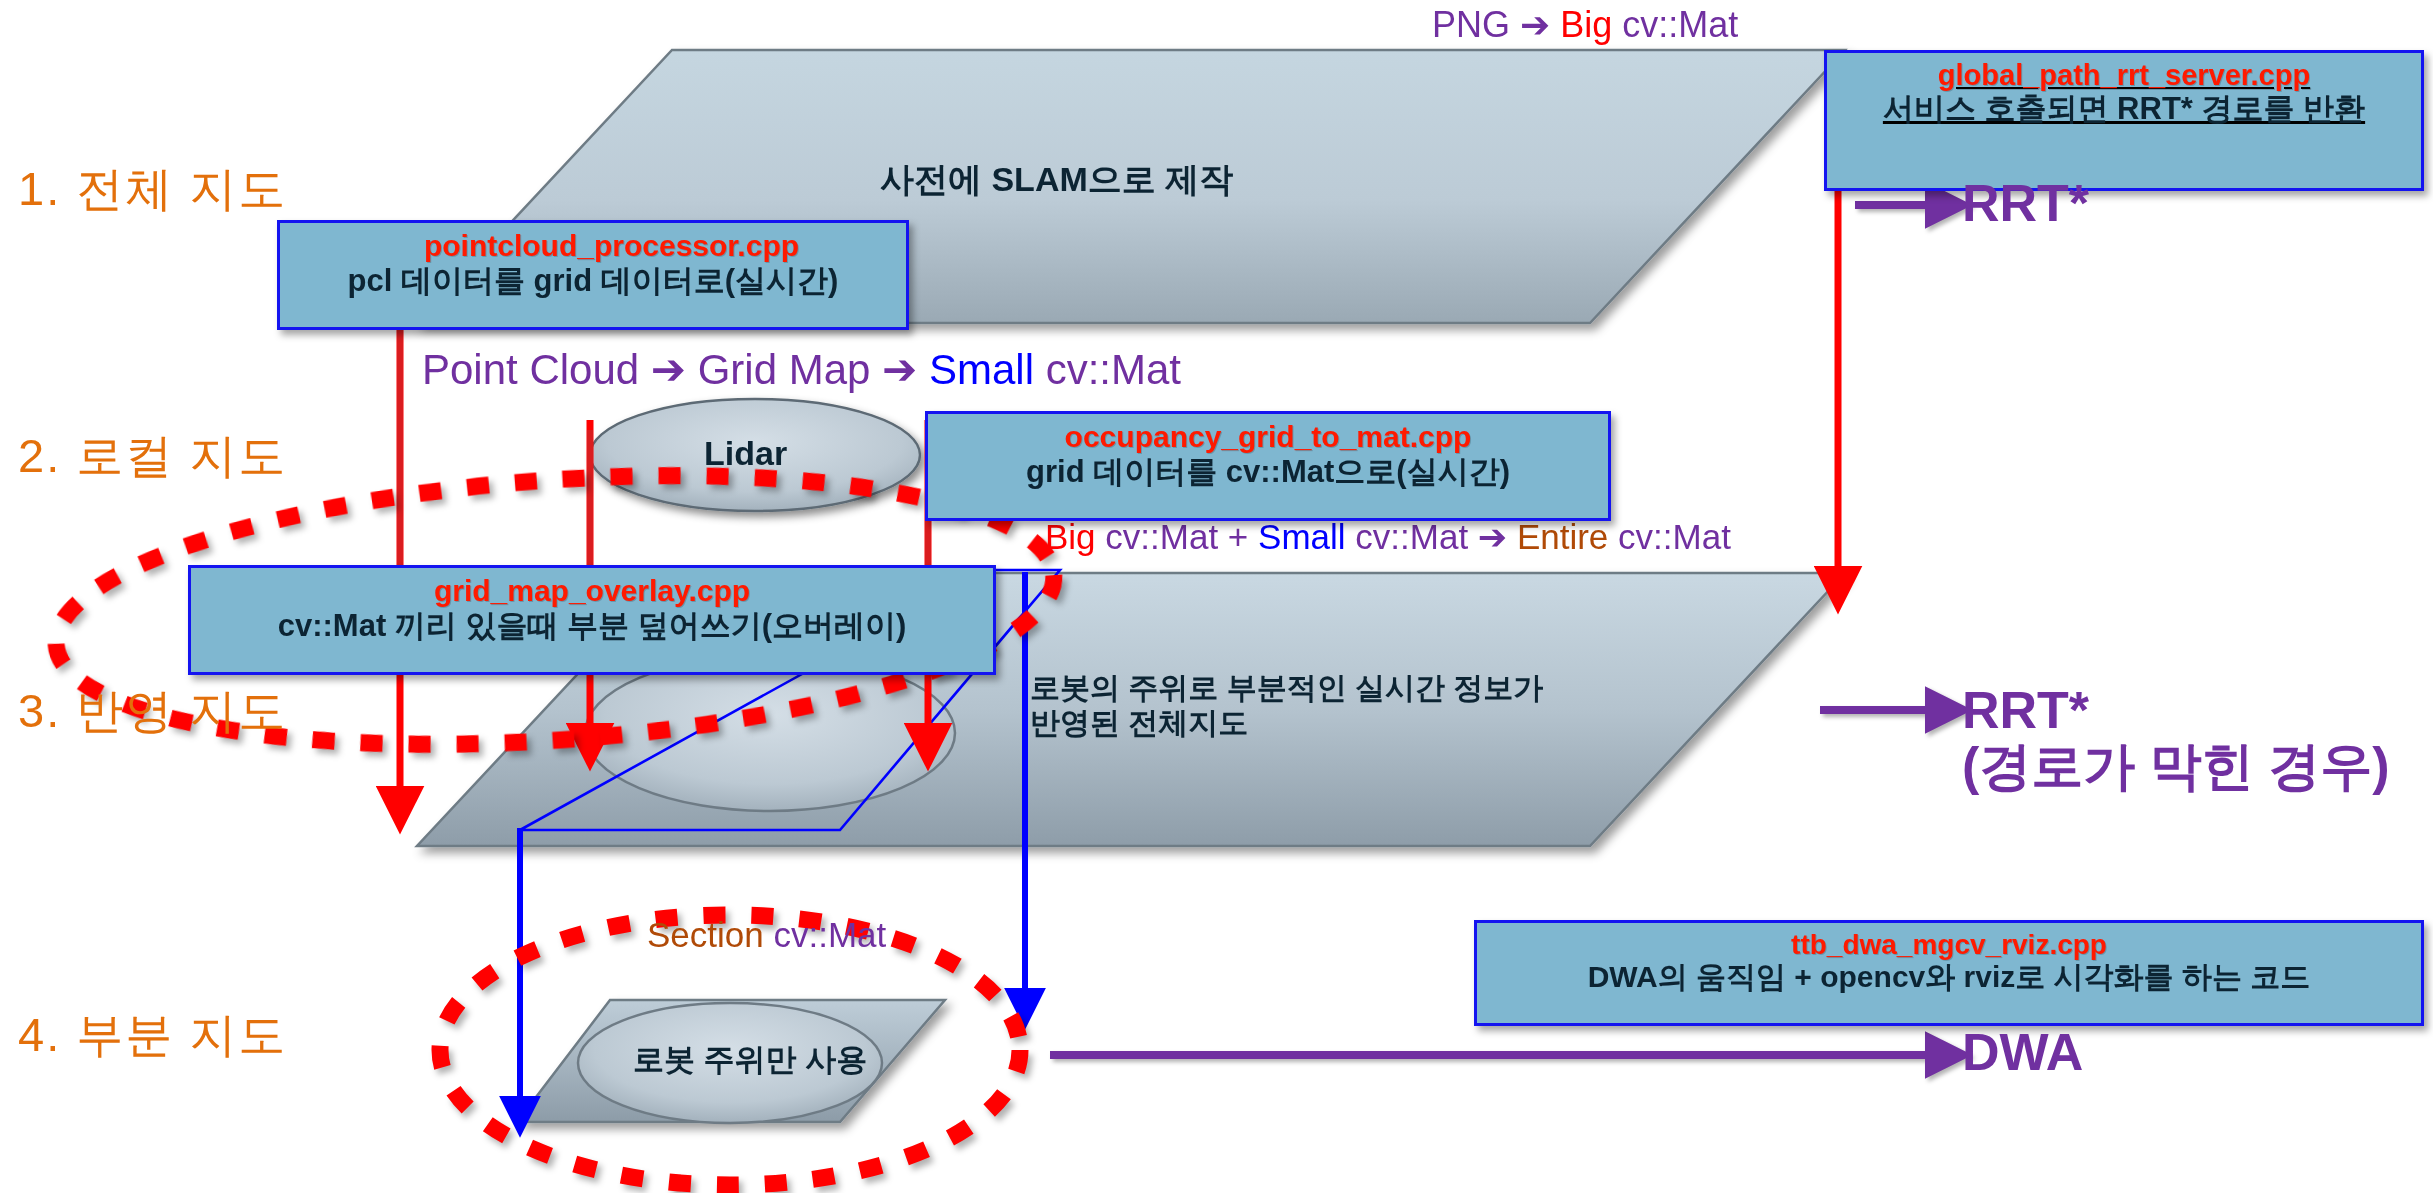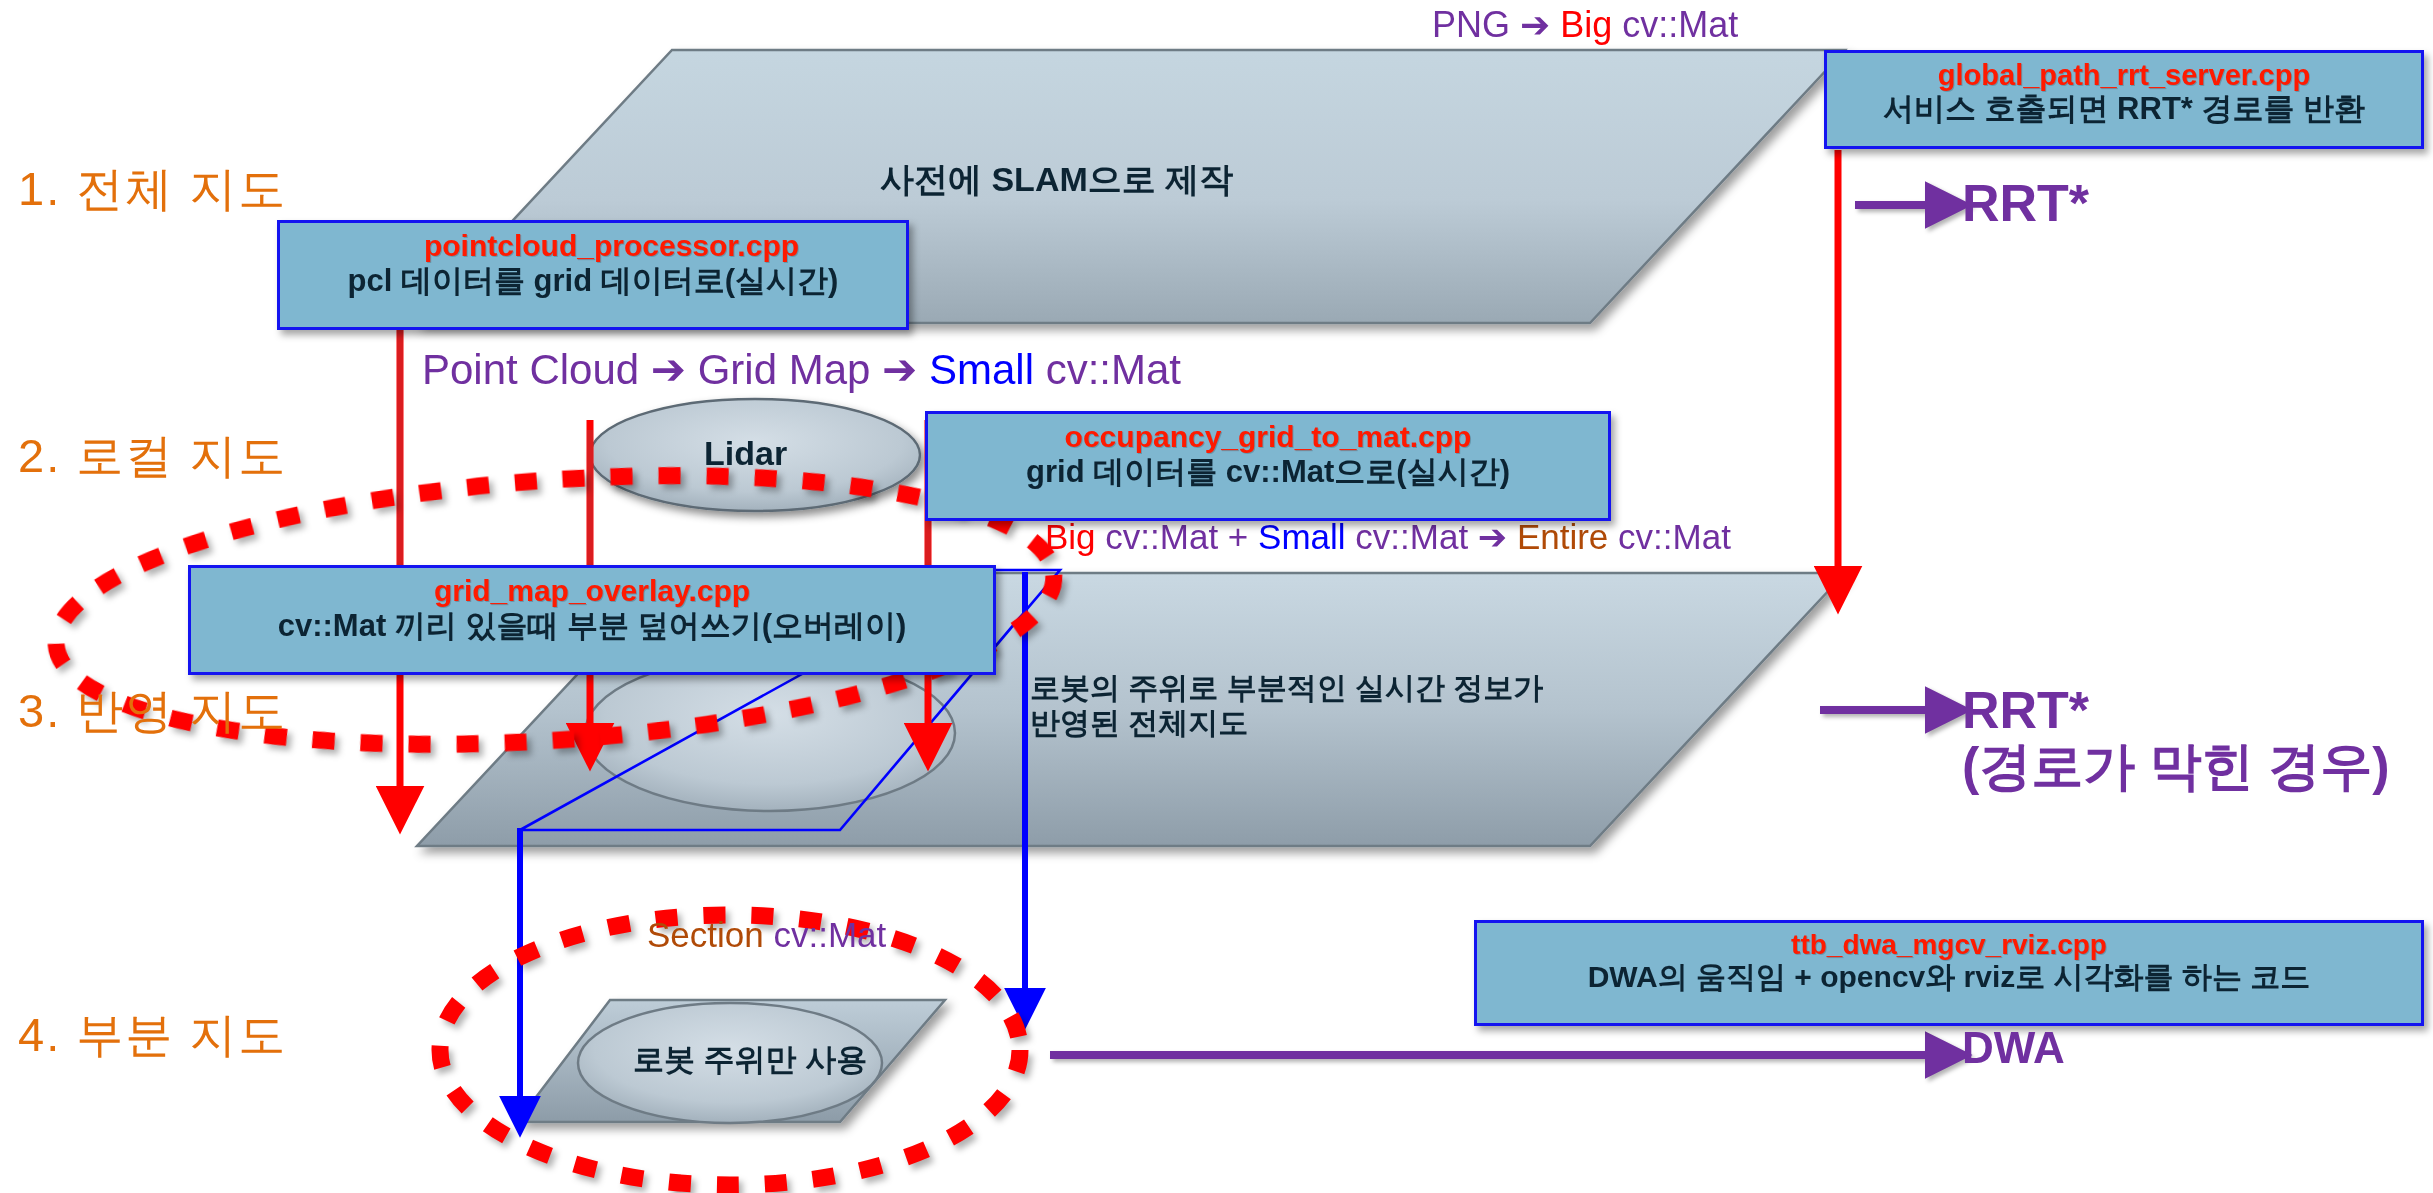--- a/index.html
+++ b/index.html
@@ -197,33 +197,33 @@
   <div class="abs codebox" style="left:925px;top:411px;width:686px;height:110px;">
     <span class="fname" style="font-size:30px;">occupancy_grid_to_mat.cpp</span>
     <span class="desc" style="font-size:31px;">grid 데이터를 cv::Mat으로(실시간)</span>
   </div>
 
   <div class="abs codebox" style="left:188px;top:565px;width:808px;height:110px;">
     <span class="fname" style="font-size:30px;">grid_map_overlay.cpp</span>
     <span class="desc" style="font-size:31px;">cv::Mat 끼리 있을때 부분 덮어쓰기(오버레이)</span>
   </div>
 
-  <div class="abs codebox" style="left:1824px;top:50px;width:600px;height:99px;">
+  <div class="abs codebox" style="left:1824px;top:50px;width:600px;height:141px;text-decoration:underline;">
     <span class="fname" style="font-size:29px;">global_path_rrt_server.cpp</span>
     <span class="desc" style="font-size:31px;">서비스 호출되면 RRT* 경로를 반환</span>
   </div>
 
 
   <div class="abs codebox" style="left:1474px;top:920px;width:950px;height:106px;">
     <span class="fname" style="font-size:28px;">ttb_dwa_mgcv_rviz.cpp</span>
     <span class="desc" style="font-size:30px;">DWA의 움직임 + opencv와 rviz로 시각화를 하는 코드</span>
   </div>
 
   <div class="abs algo" style="left:1962px;top:175px;font-size:52px;">RRT*</div>
 
   <div class="abs algo" style="left:1962px;top:682px;font-size:52px;">
     <div>RRT*</div>
     <div>(경로가 막힌 경우)</div>
   </div>
 
-  <div class="abs algo" style="left:1962px;top:1024px;font-size:44px;">DWA</div>
+  <div class="abs algo" style="left:1962px;top:1024px;font-size:52px;">DWA</div>
 
 </div>
 
 </body></html>

